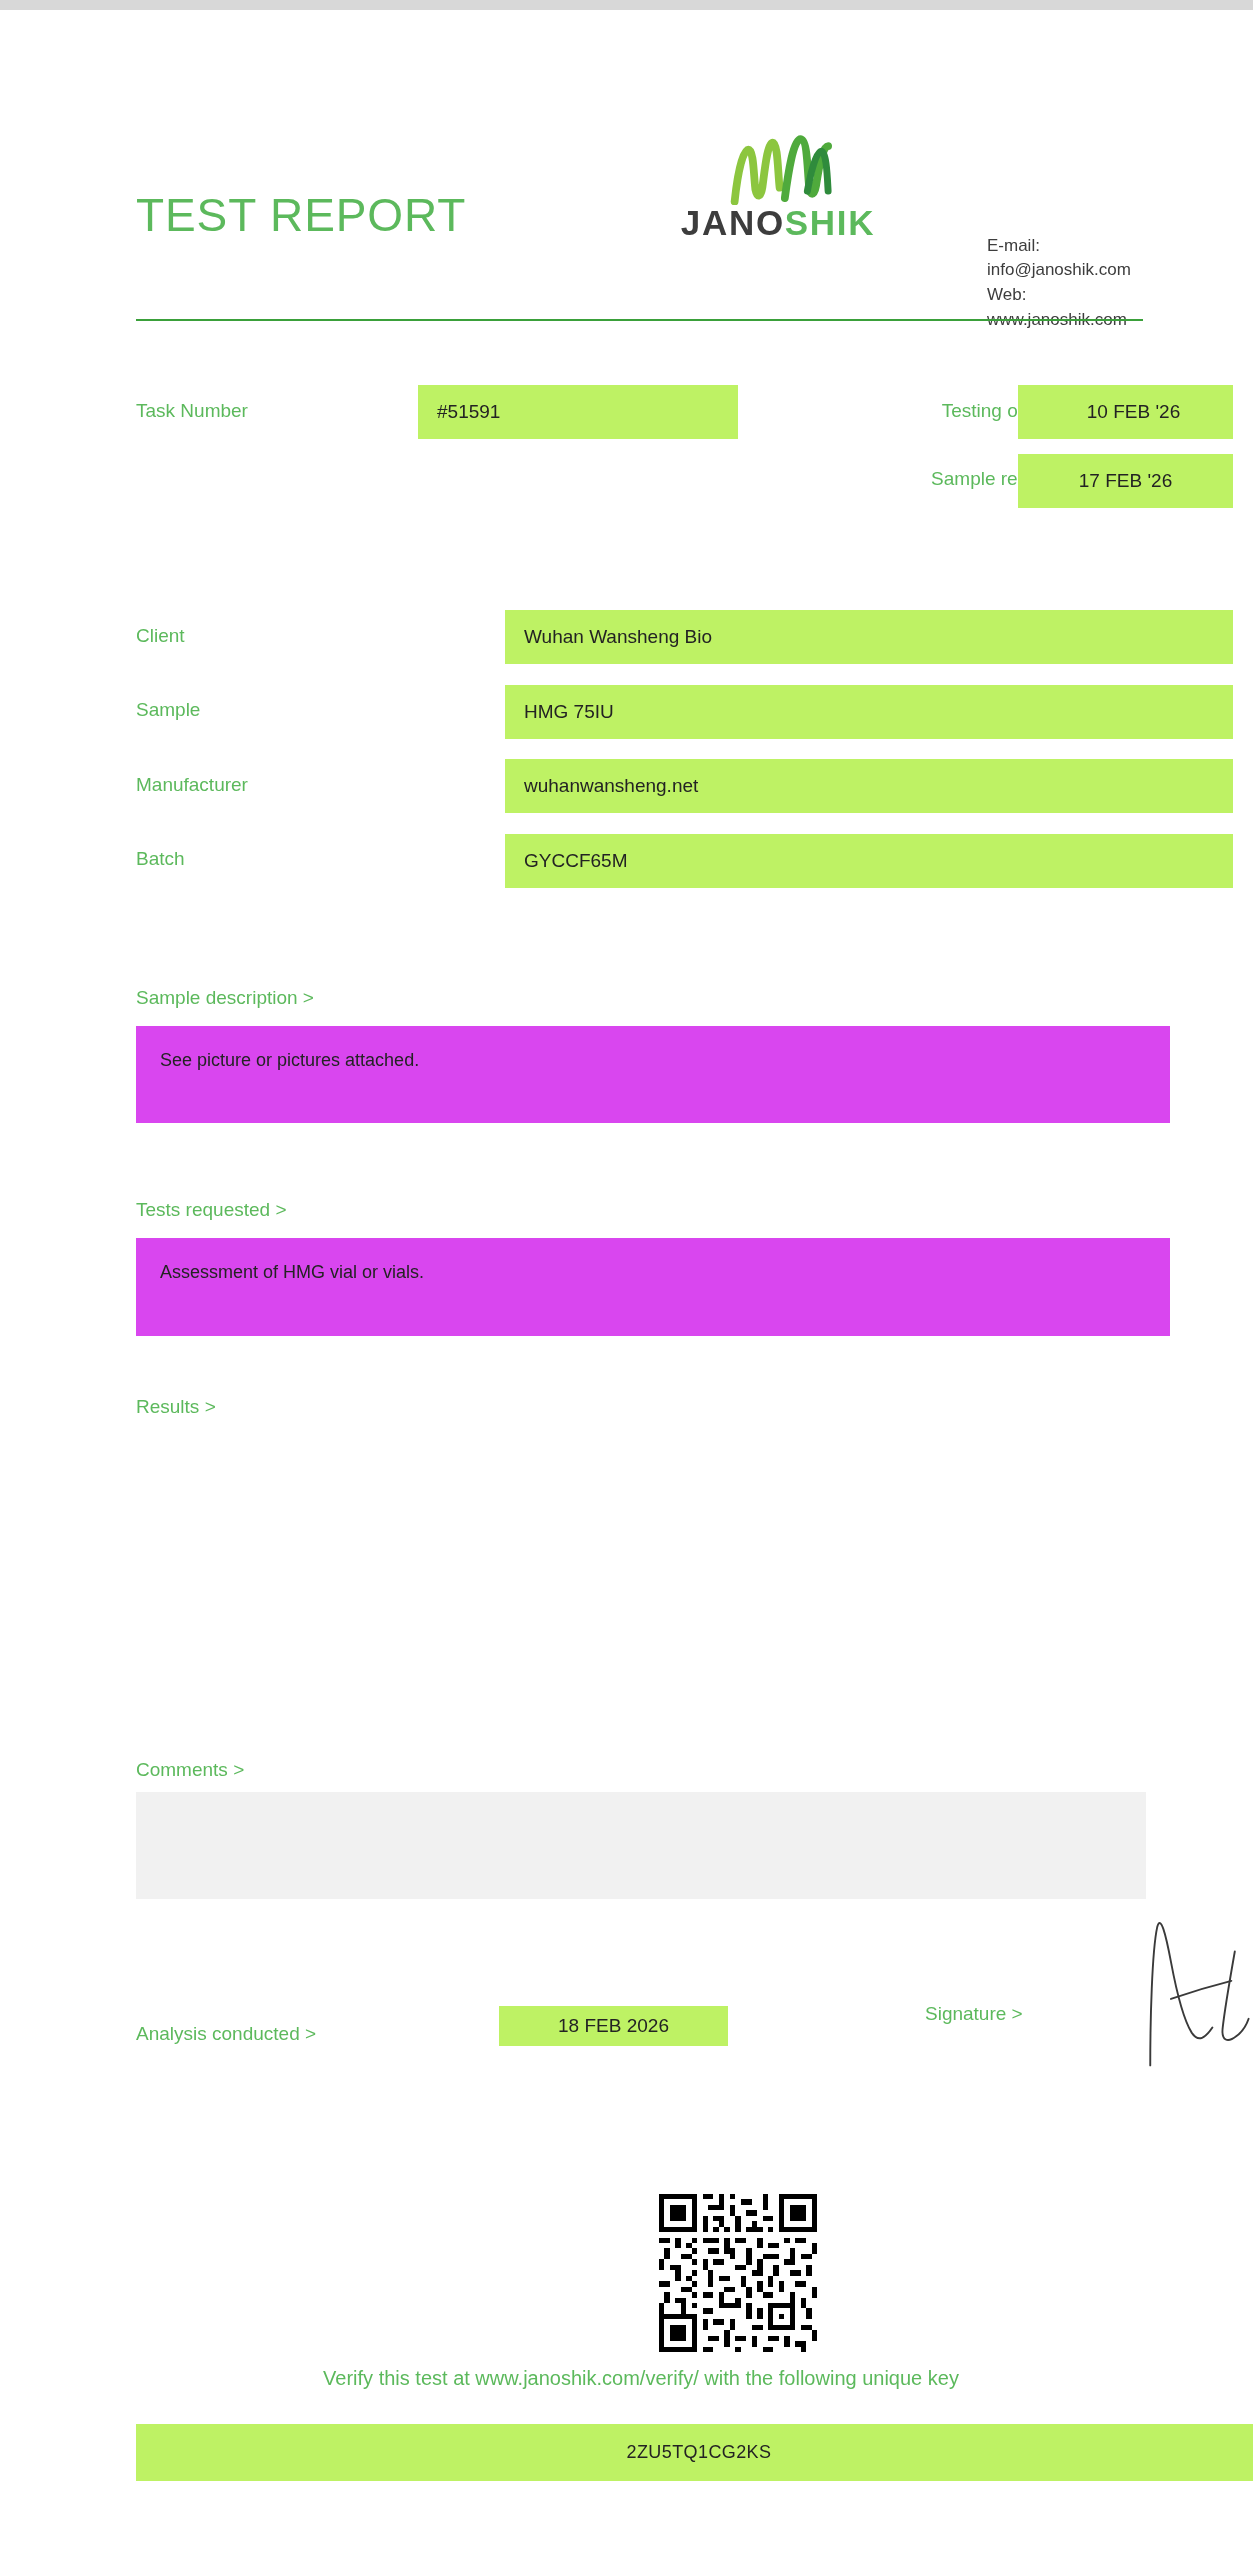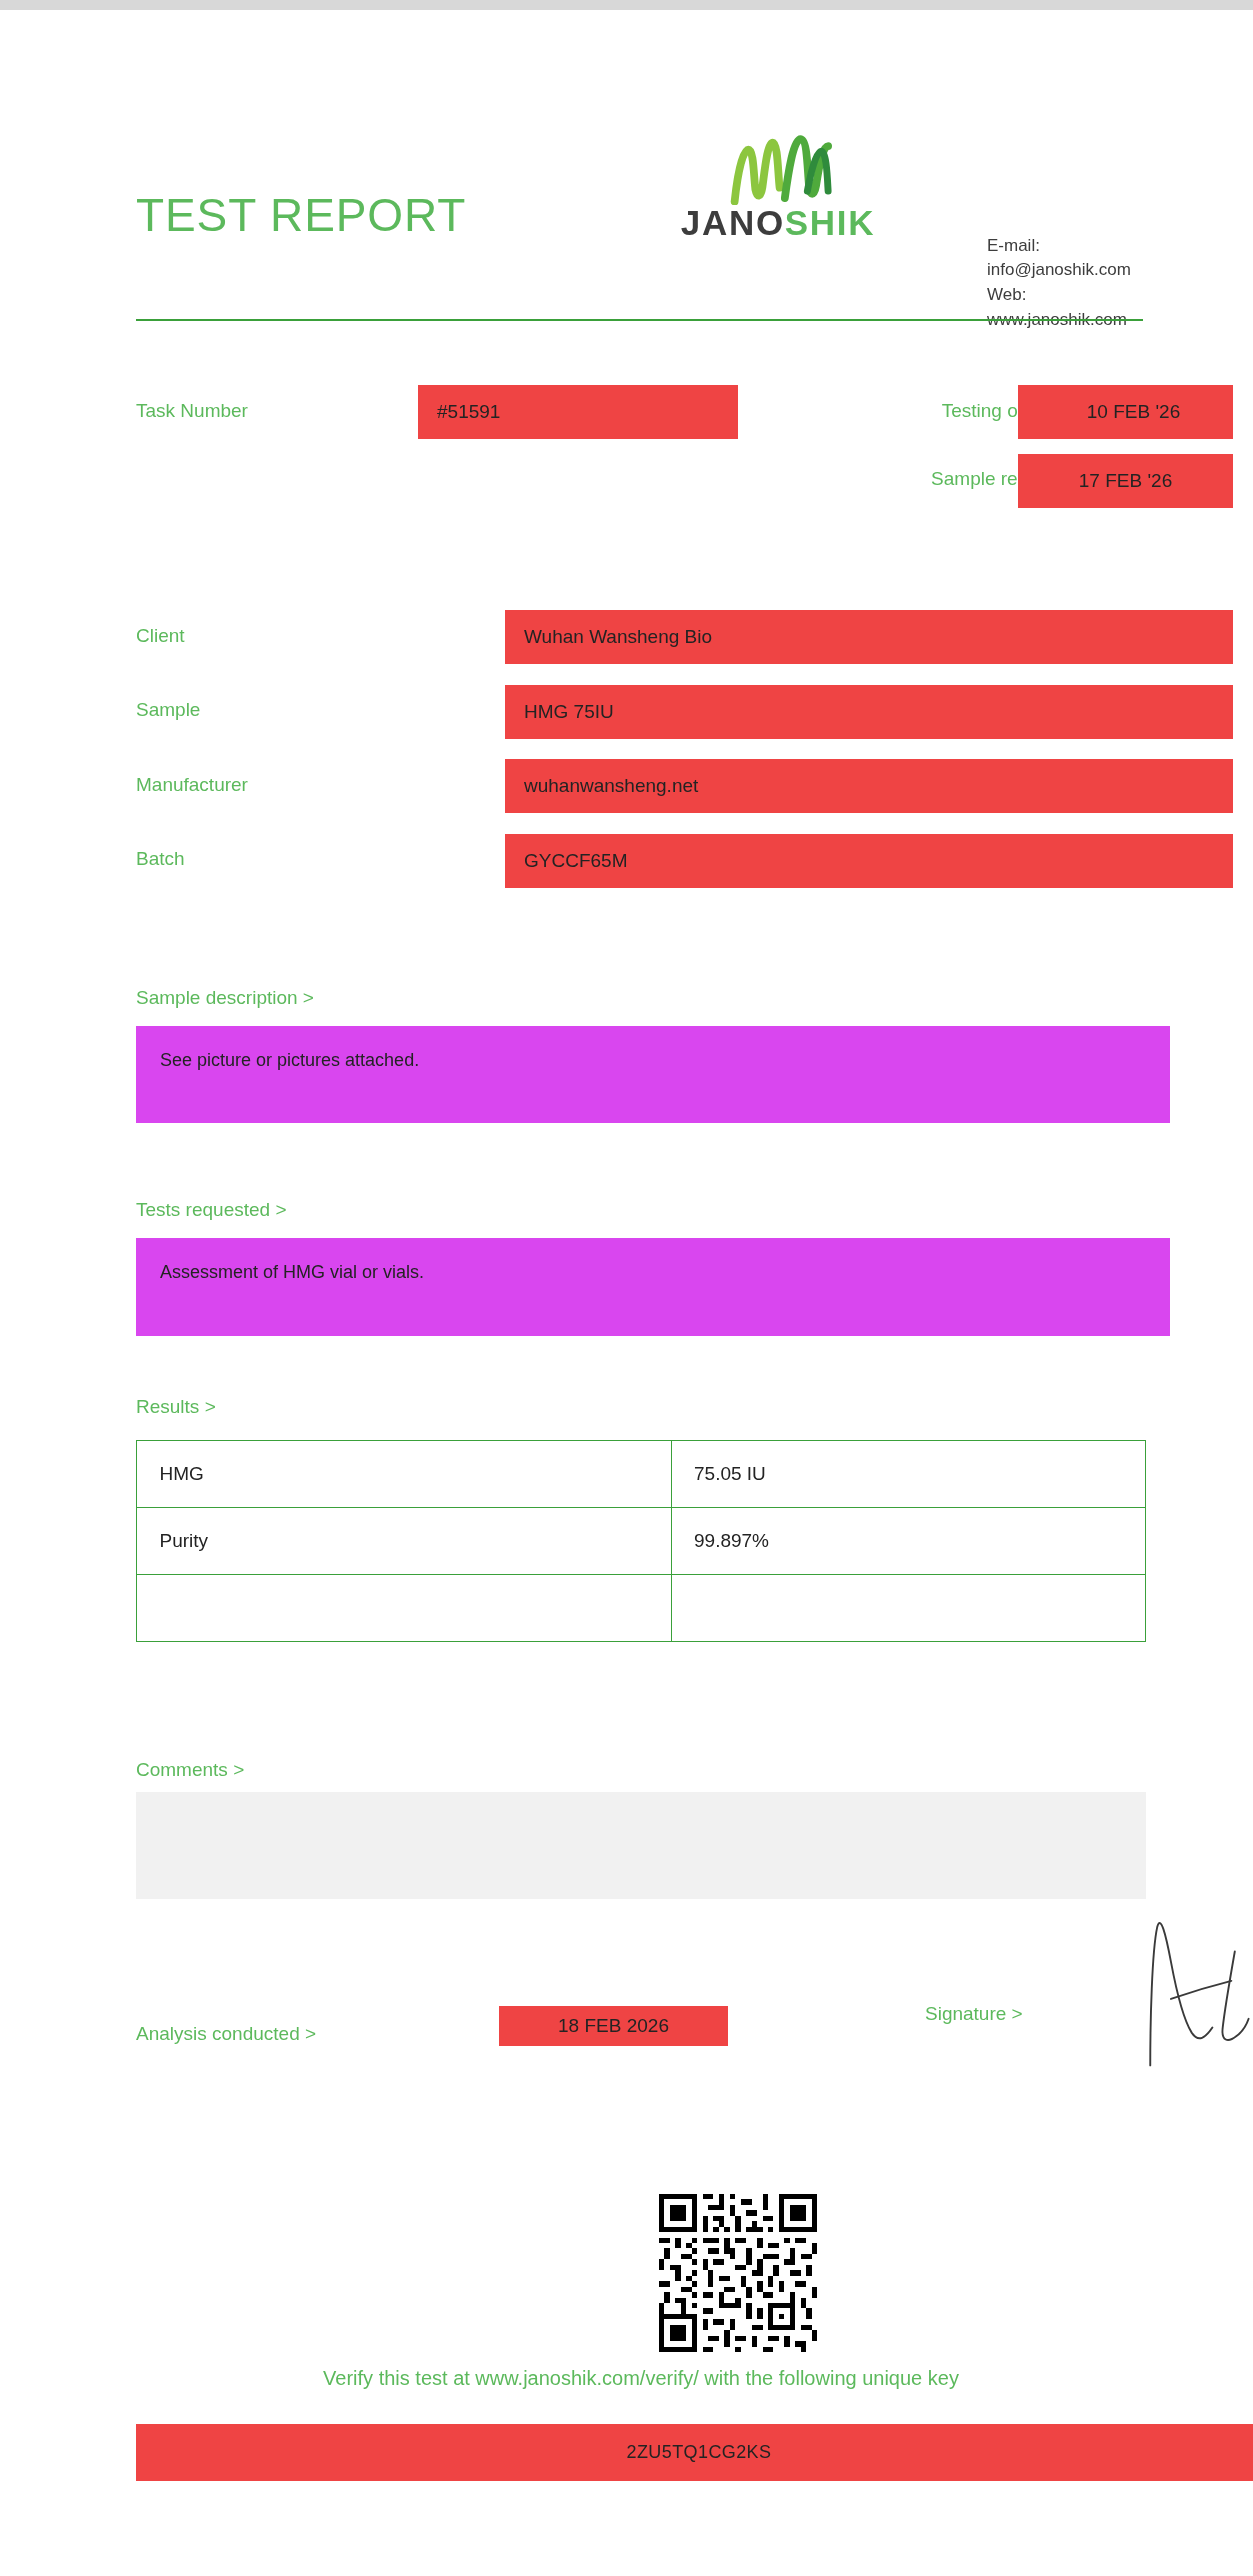--- a/index.html
+++ b/index.html
@@ -85,21 +85,21 @@
     height: 2.6px;
     background: #3aa03a;
   }
 
   
   .label-green {
     color: #5cb95c;
     font-size: 19px;
   }
   .box {
-    background: #ef4444;
+    background: #bef264;
     color: #232323;
     font-size: 19px;
     display: flex;
     align-items: center;
     padding-left: 19px;
     box-sizing: border-box;
   }
   .abs { position: absolute; }
 
   
@@ -243,36 +243,20 @@
       <div class="abs section-box" style="top:1000px; height:97px;">
         <span>See picture or pictures attached.</span>
       </div>
 
       <div class="abs section-head" style="top:1173px">Tests requested &gt;</div>
       <div class="abs section-box" style="top:1212px; height:98px;">
         <span>Assessment of HMG vial or vials.</span>
       </div>
 
       <div class="abs section-head" style="top:1370px">Results &gt;</div>
-      <table class="results-table">
-        <tbody>
-            <tr>
-          <td class="col1">HMG</td>
-          <td>75.05 IU</td>
-        </tr>
-        <tr>
-          <td class="col1">Purity</td>
-          <td>99.897%</td>
-        </tr>
-        <tr>
-          <td class="col1"></td>
-          <td></td>
-        </tr>
-      </tbody>
-        </table>
 
       <div class="abs section-head comments-head">Comments &gt;</div>
       <div class="abs box comments-box"></div>
 
       <div class="abs label-green analysis-label">Analysis conducted &gt;</div>
       <div class="abs box analysis-box">18 FEB 2026</div>
 
       <div class="abs label-green signature-label">Signature &gt;</div>
       <div class="abs signature-img">
         <svg width="108" height="151" viewBox="0 0 125 175" xmlns="http://www.w3.org/2000/svg">

